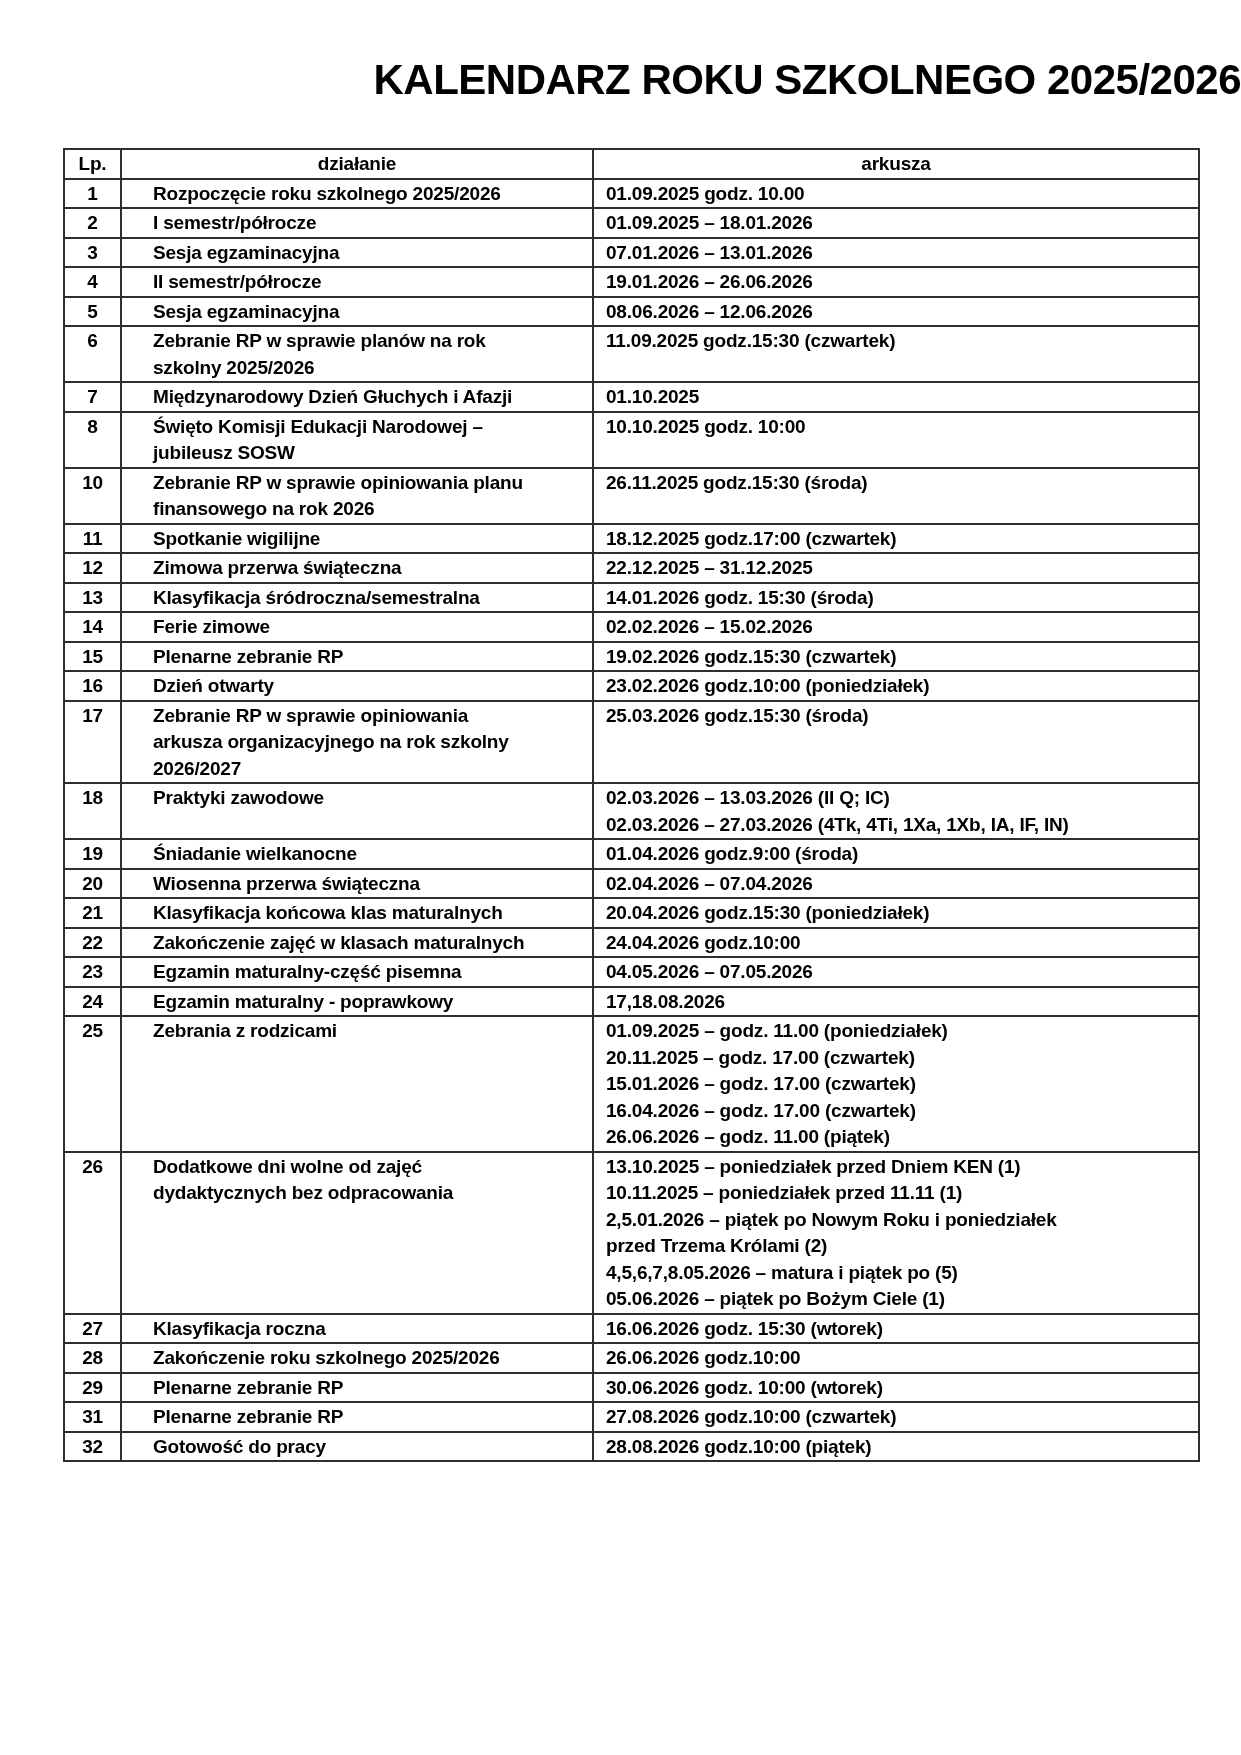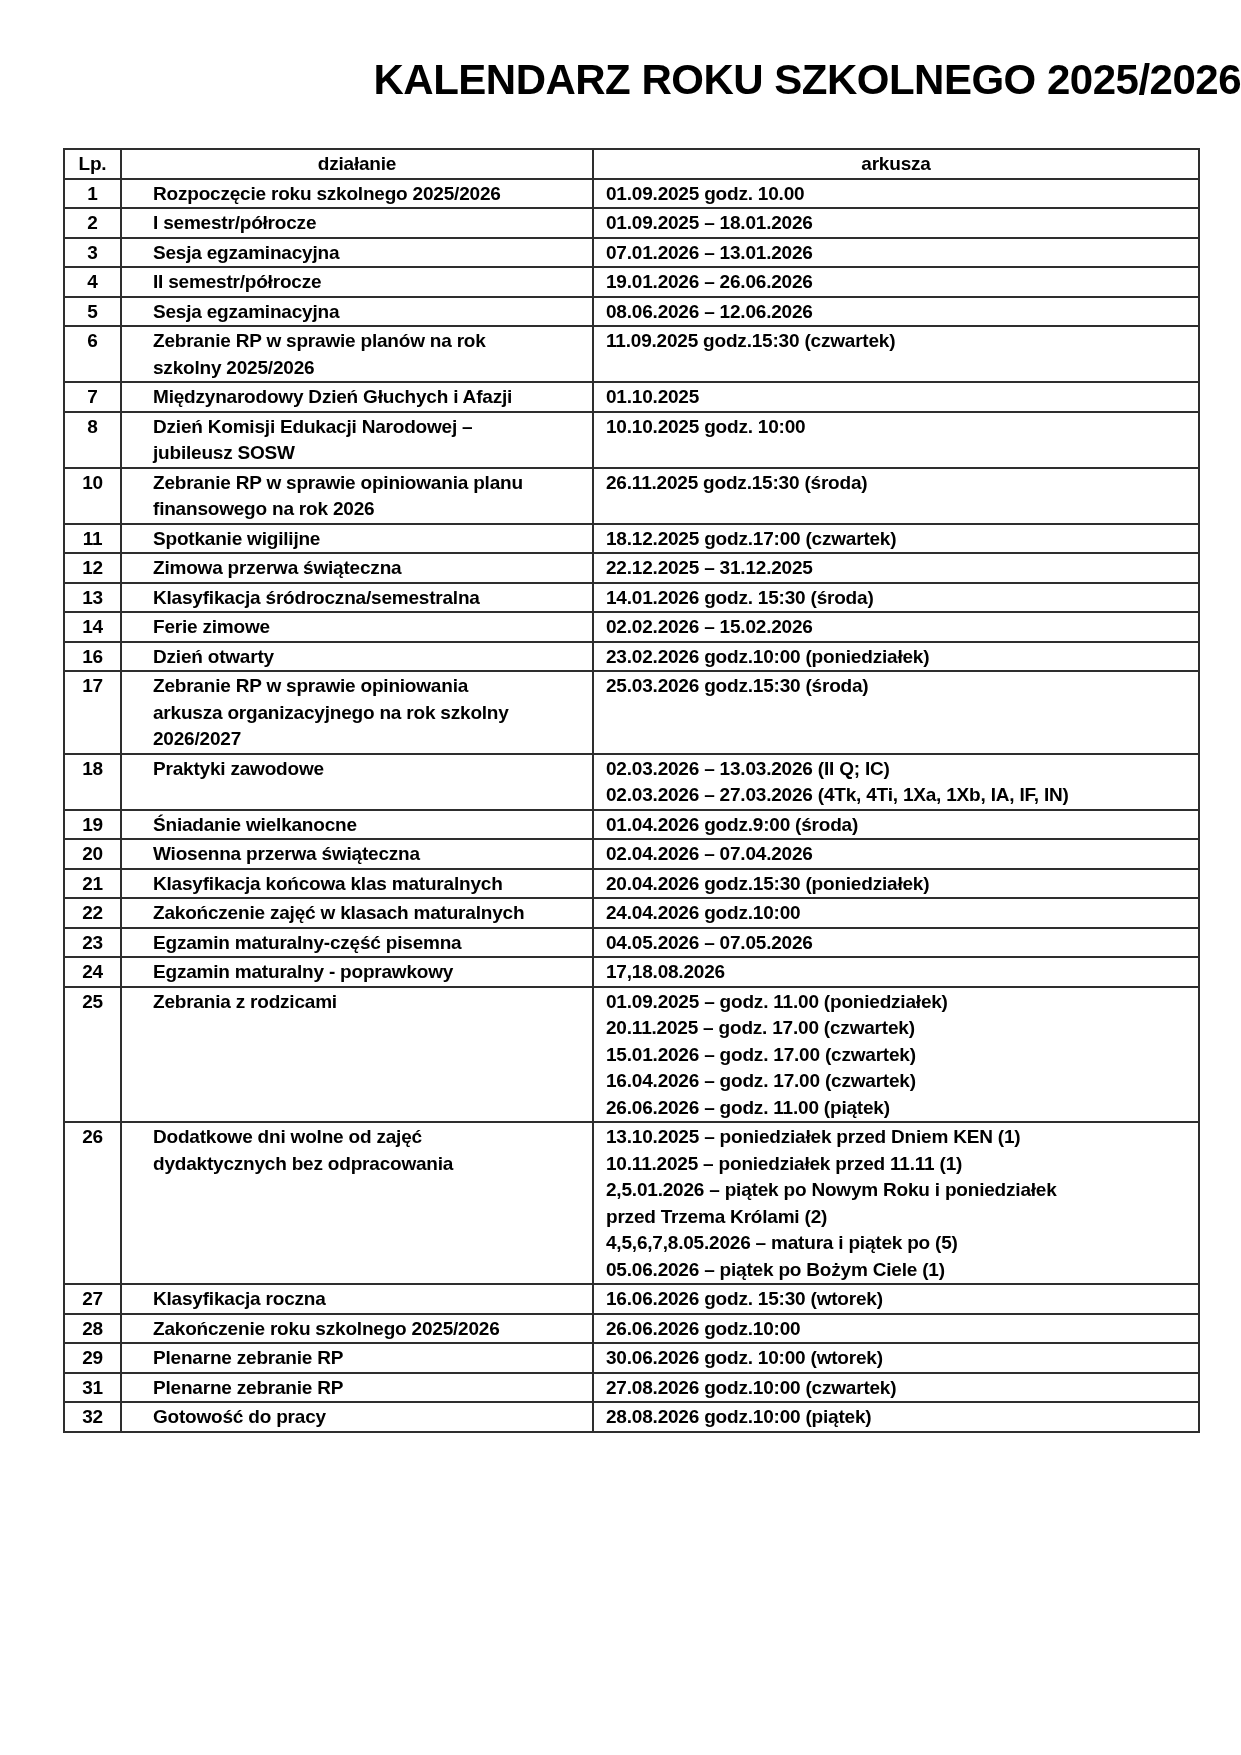--- a/index.html
+++ b/index.html
@@ -99,21 +99,21 @@
 szkolny 2025/2026</td>
     <td class="termin">11.09.2025 godz.15:30 (czwartek)</td>
   </tr>
         <tr>
     <td class="lp">7</td>
     <td class="dzialanie">Międzynarodowy Dzień Głuchych i Afazji</td>
     <td class="termin">01.10.2025</td>
   </tr>
         <tr>
     <td class="lp">8</td>
-    <td class="dzialanie">Dzień Komisji Edukacji Narodowej –
+    <td class="dzialanie">Święto Komisji Edukacji Narodowej –
 jubileusz SOSW</td>
     <td class="termin">10.10.2025 godz. 10:00</td>
   </tr>
         <tr>
     <td class="lp">10</td>
     <td class="dzialanie">Zebranie RP w sprawie opiniowania  planu
 finansowego na rok 2026</td>
     <td class="termin">26.11.2025 godz.15:30 (środa)</td>
   </tr>
         <tr>
@@ -128,20 +128,25 @@
   </tr>
         <tr>
     <td class="lp">13</td>
     <td class="dzialanie">Klasyfikacja śródroczna/semestralna</td>
     <td class="termin">14.01.2026 godz. 15:30 (środa)</td>
   </tr>
         <tr>
     <td class="lp">14</td>
     <td class="dzialanie">Ferie zimowe</td>
     <td class="termin">02.02.2026 – 15.02.2026</td>
+  </tr>
+        <tr>
+    <td class="lp">15</td>
+    <td class="dzialanie">Plenarne zebranie RP</td>
+    <td class="termin">19.02.2026 godz.15:30 (czwartek)</td>
   </tr>
         <tr>
     <td class="lp">16</td>
     <td class="dzialanie">Dzień otwarty</td>
     <td class="termin">23.02.2026 godz.10:00 (poniedziałek)</td>
   </tr>
         <tr>
     <td class="lp">17</td>
     <td class="dzialanie">Zebranie RP w sprawie opiniowania
 arkusza organizacyjnego na rok szkolny

